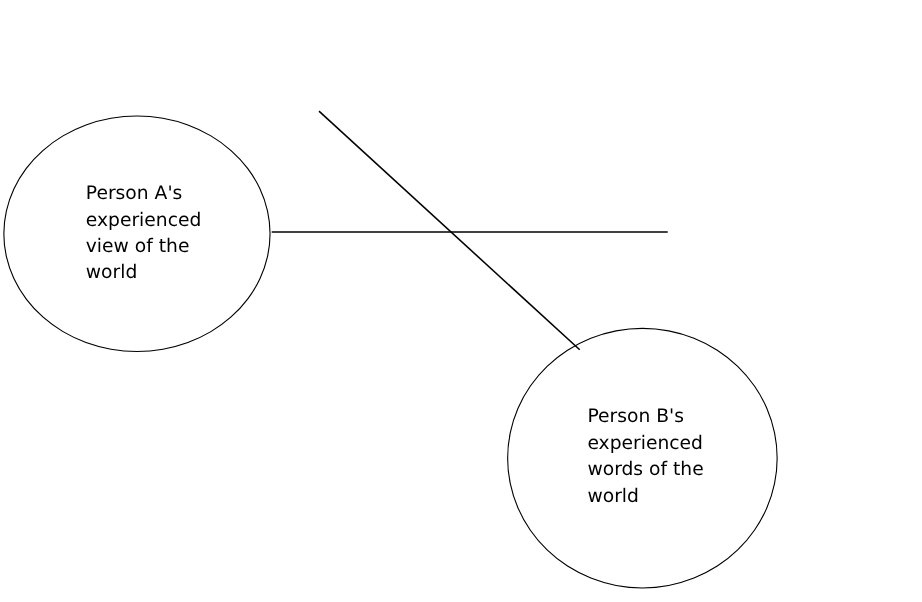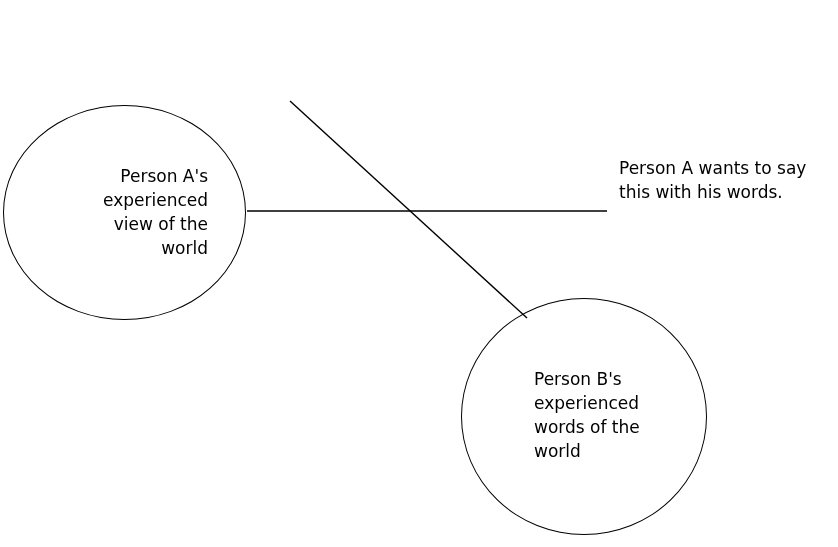--- a/index.html
+++ b/index.html
@@ -60,21 +60,20 @@
   }
   #label-right {
     left: 619px;
     top: 156px;
     width: 215px;
   }
   #text-a {
     left: 78px;
     top: 164px;
     width: 130px;
-    text-align: right;
   }
   #text-b {
     left: 534px;
     top: 367px;
     width: 140px;
   }
 </style>
 </head>
 <body>
 
@@ -92,15 +91,14 @@
 experienced
 view of the
 world</div>
 
   <div class="text-block" id="text-b">Person B's
 experienced
 words of the
 world</div>
 
 
-  <div class="text-block" id="label-right">Person A wants to say this with his words.</div>
 
 </div>
 
 </body></html>

